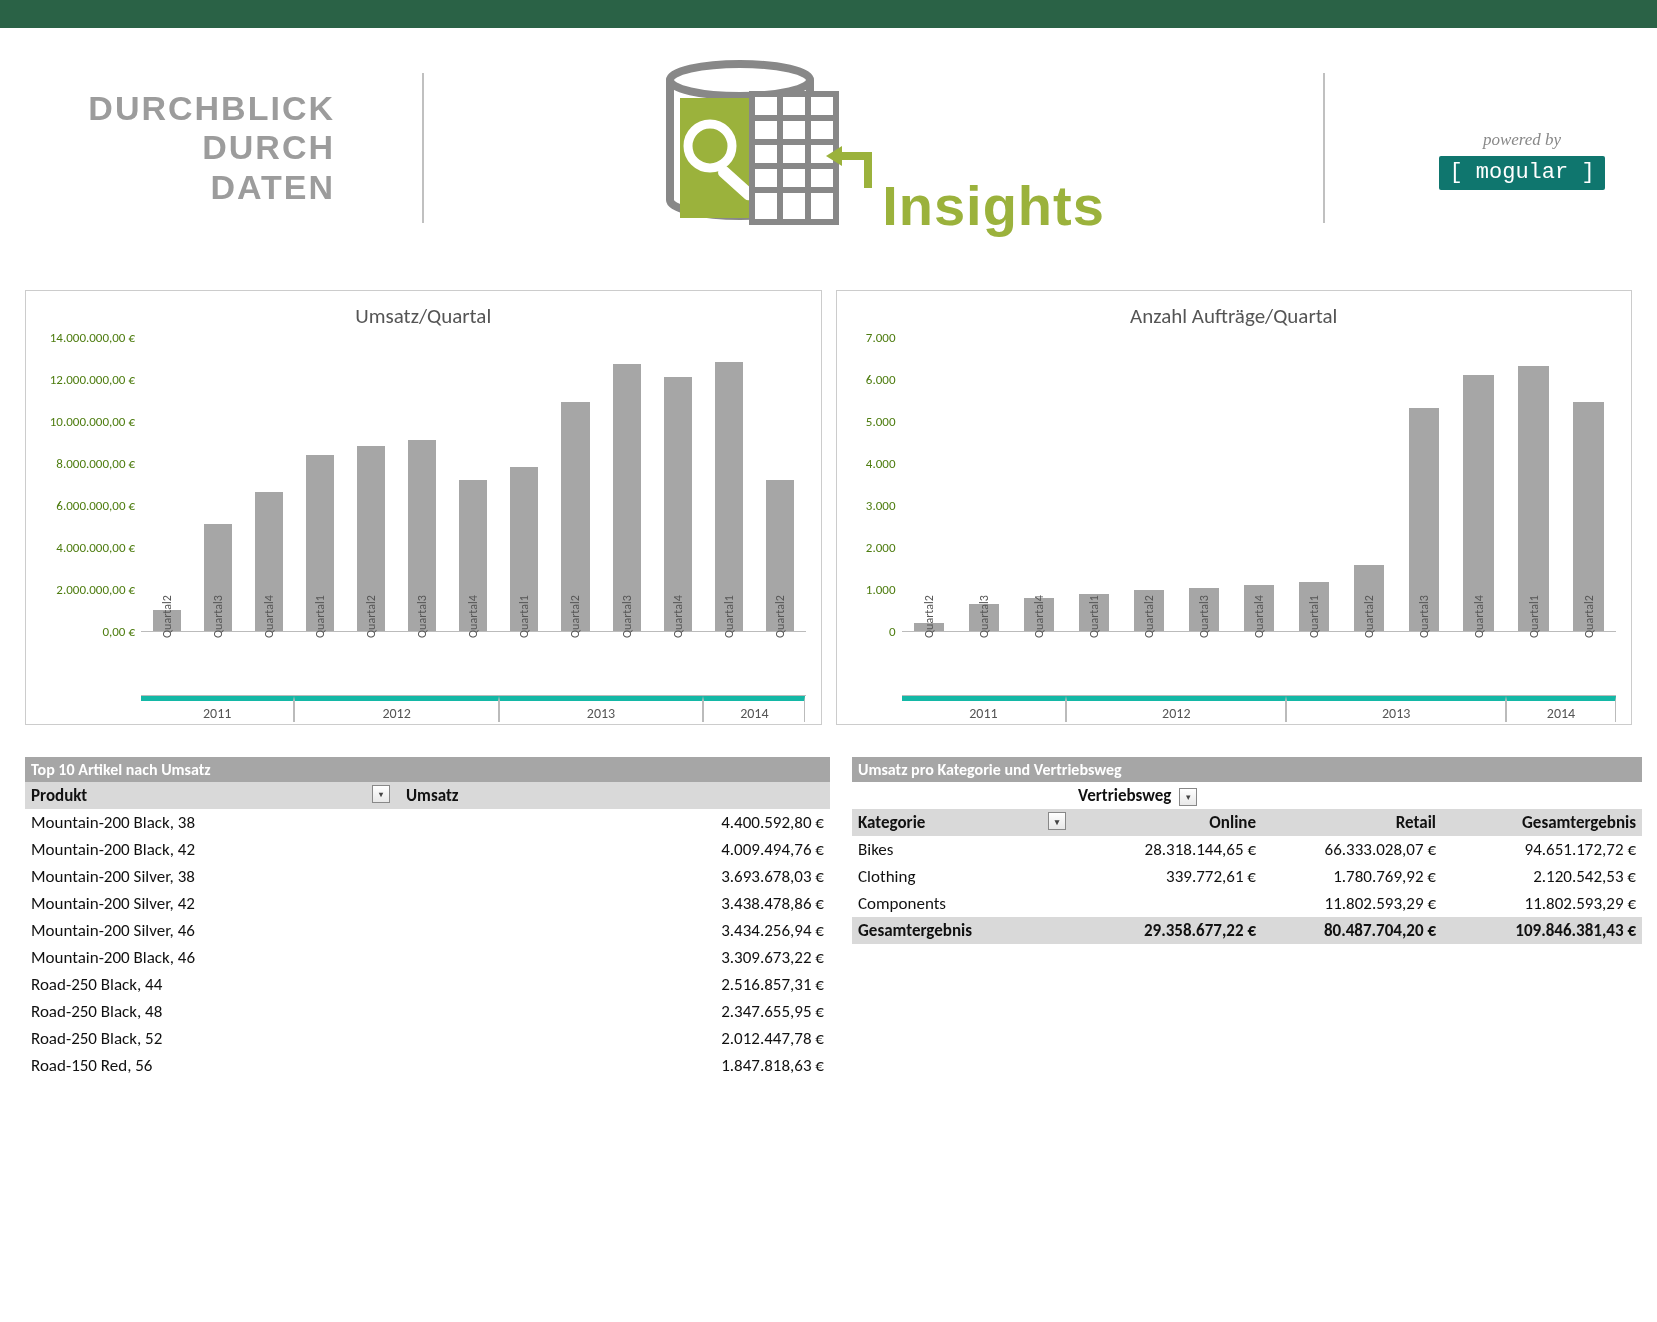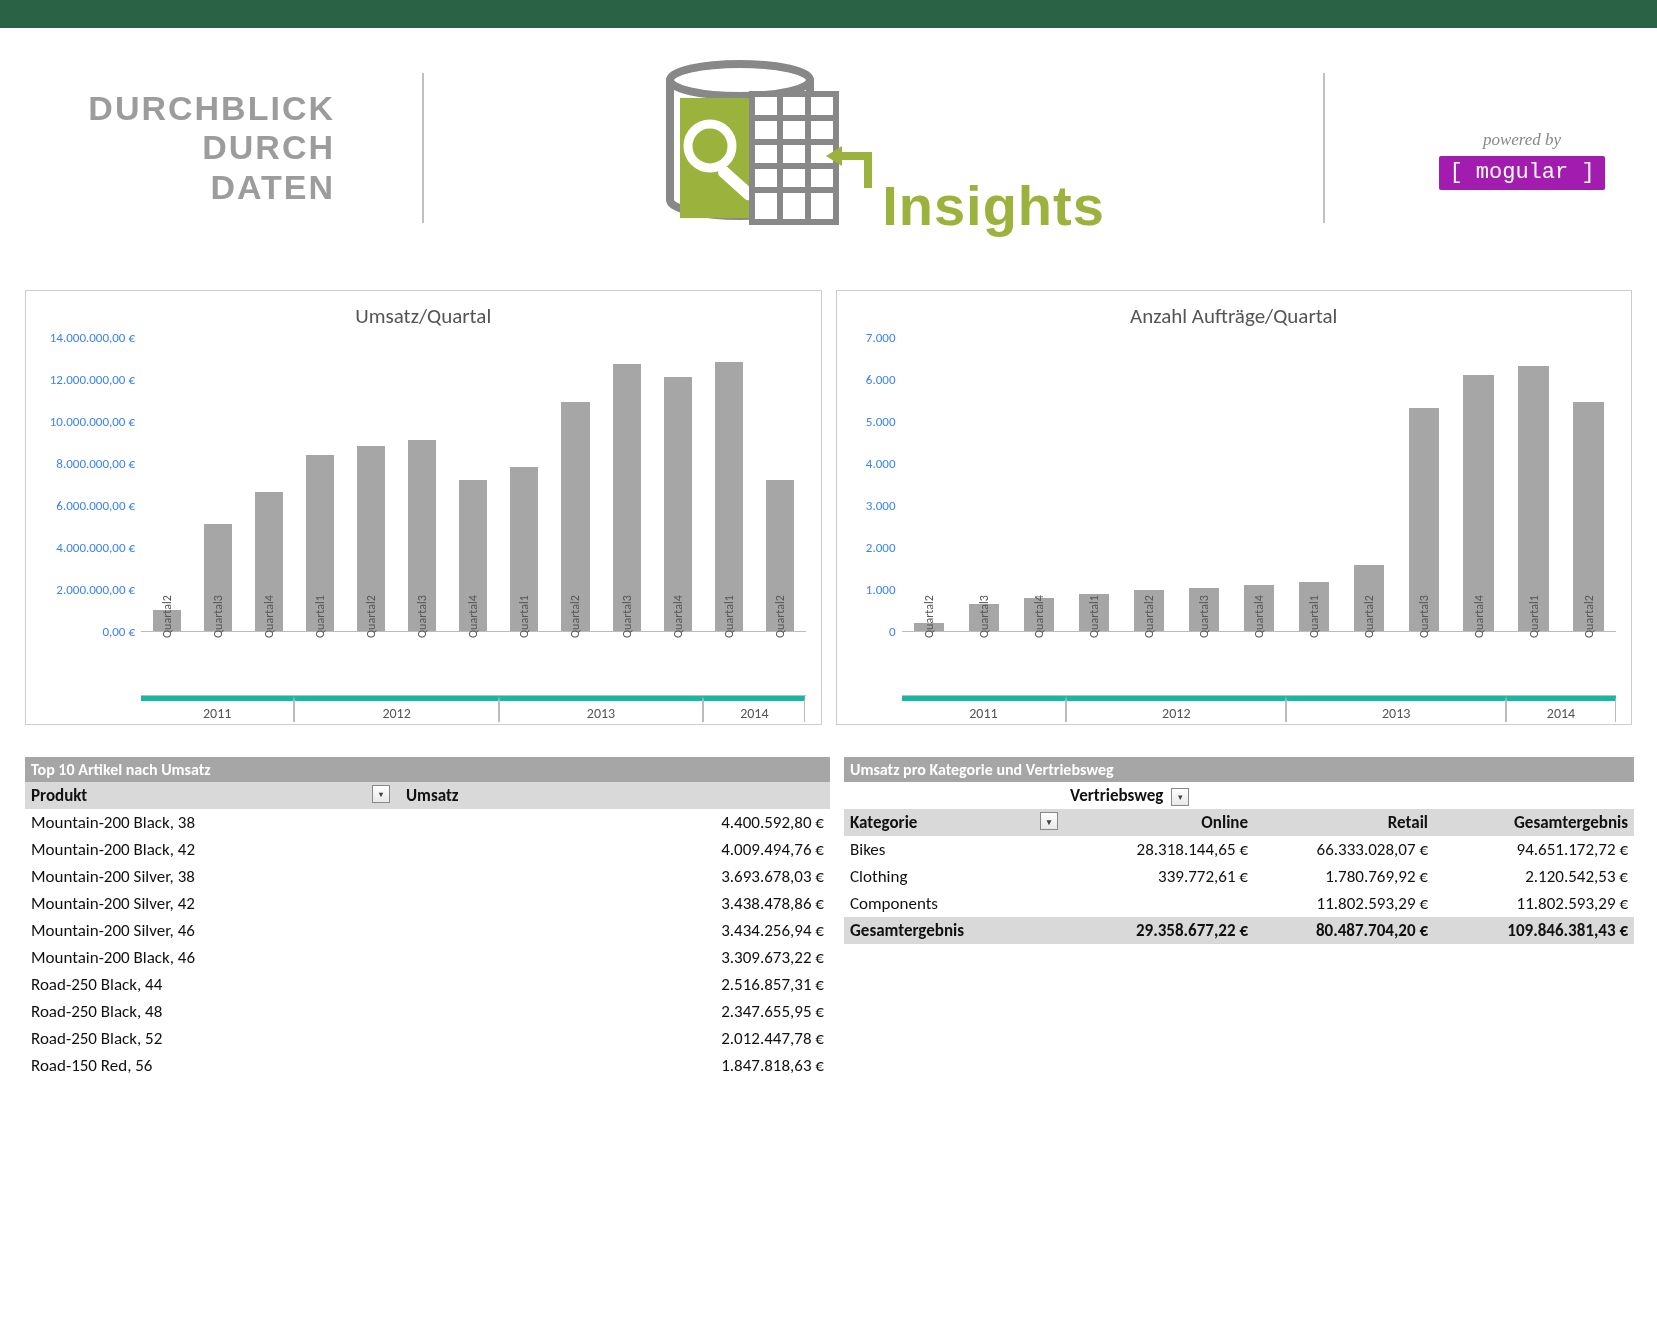--- a/index.html
+++ b/index.html
@@ -8,38 +8,38 @@
   .topbar { height:28px; background:#2a6246; }
 
   .header { display:flex; align-items:center; padding:30px 25px 20px;gap:32px; }
   .header .slogan { width:310px; text-align:right; font-family: Arial Black, Arial, sans-serif; font-weight:900; color:#9c9c9c; letter-spacing:2px; line-height:1.15; font-size:34px; }
   .header .sep { width:2px; height:150px; background:#c0c0c0; margin:0 55px; }
   .header .logo { flex:1; display:flex; align-items:flex-end; justify-content:center; gap:10px; }
   .header .logo svg { }
   .header .logo-text { font-family: Arial, sans-serif; font-weight:bold; font-size:56px; color:#9bb23c; letter-spacing:1px; }
   .header .powered { width:220px; text-align:center; }
   .header .powered .pb { font-family: "Times New Roman", serif; font-style:italic; font-size:17px; color:#888; margin-bottom:6px; display:block;margin-top:24px; }
-  .header .powered .brand { display:inline-block; background:#a21caf; color:#fff; font-family:"Courier New",monospace; font-size:22px; padding:4px 10px 5px; border-radius:2px; letter-spacing:0px; }
+  .header .powered .brand { display:inline-block; background:#0f766e; color:#fff; font-family:"Courier New",monospace; font-size:22px; padding:4px 10px 5px; border-radius:2px; letter-spacing:0px; }
 
   .charts { display:flex; gap:14px; padding:12px 25px; margin-top:20px; }
   .chart-card { flex:1; border:1px solid #ccc; background:#fff; padding:10px 10px 0; position:relative; height:435px; }
   .chart-title { text-align:center; font-size:21px; color:#555; margin:2px 0 8px; }
   .plot { position:relative; height:295px; border-bottom:1px solid #bbb; margin-left:105px; margin-right:5px; }
   .plot.short { margin-left:55px; }
-  .ytick { position:absolute; right:100%; padding-right:6px; font-size:13px; color:#3b82f6; transform:translateY(50%); white-space:nowrap; }
+  .ytick { position:absolute; right:100%; padding-right:6px; font-size:13px; color:#4d7c0f; transform:translateY(50%); white-space:nowrap; }
   .bar { position:absolute; bottom:0; background:#a6a6a6; }
   .xticks { position:relative; margin-left:105px; margin-right:5px; height:90px; }
   .xticks.short { margin-left:55px; }
   .xt { position:absolute; top:6px; font-size:12px; color:#555; writing-mode:vertical-rl; transform:rotate(180deg) translateX(50%); transform-origin:top center; }
   .yearbar { position:absolute; bottom:0; height:26px; border-top:5px solid #14b8a6; text-align:center; font-size:14px; color:#555; }
   .yearbar + .yearbar { border-left:1px solid #bbb; }
   .xticks::before { content:""; position:absolute; left:0; right:0; top:0; border-top:0; }
   .xticks .line { position:absolute; left:0; right:0; bottom:26px; border-top:1px solid #bbb; }
 
-  .tables { display:flex; gap:14px; padding:0 25px; margin-top:20px; align-items:flex-start; }
+  .tables { display:flex; gap:22px; padding:0 25px; margin-top:20px; align-items:flex-start; }
   .tbl { border-collapse:collapse; font-size:17px; }
   .tbl-left { width:805px; }
   .tbl-right { width:790px; }
   .sect-title { background:#a6a6a6; color:#fff; font-weight:bold; padding:3px 6px; font-size:16px; }
   .hdr-row td, .hdr-row th { background:#d9d9d9; font-weight:bold; padding:3px 6px; }
   .tbl td { padding:3px 6px; border:0; }
   .tbl .num { text-align:right; white-space:nowrap; }
   .tbl .total td { background:#d9d9d9; font-weight:bold; }
   .filterbtn { display:inline-flex; align-items:center; justify-content:center; width:18px; height:18px; border:1px solid #888; background:linear-gradient(#fff,#e8e8e8); font-size:9px; color:#444; vertical-align:middle; margin-left:4px; cursor:pointer; }
   .filterbtn.funnel::before { content:"▾"; font-size:8px; }

